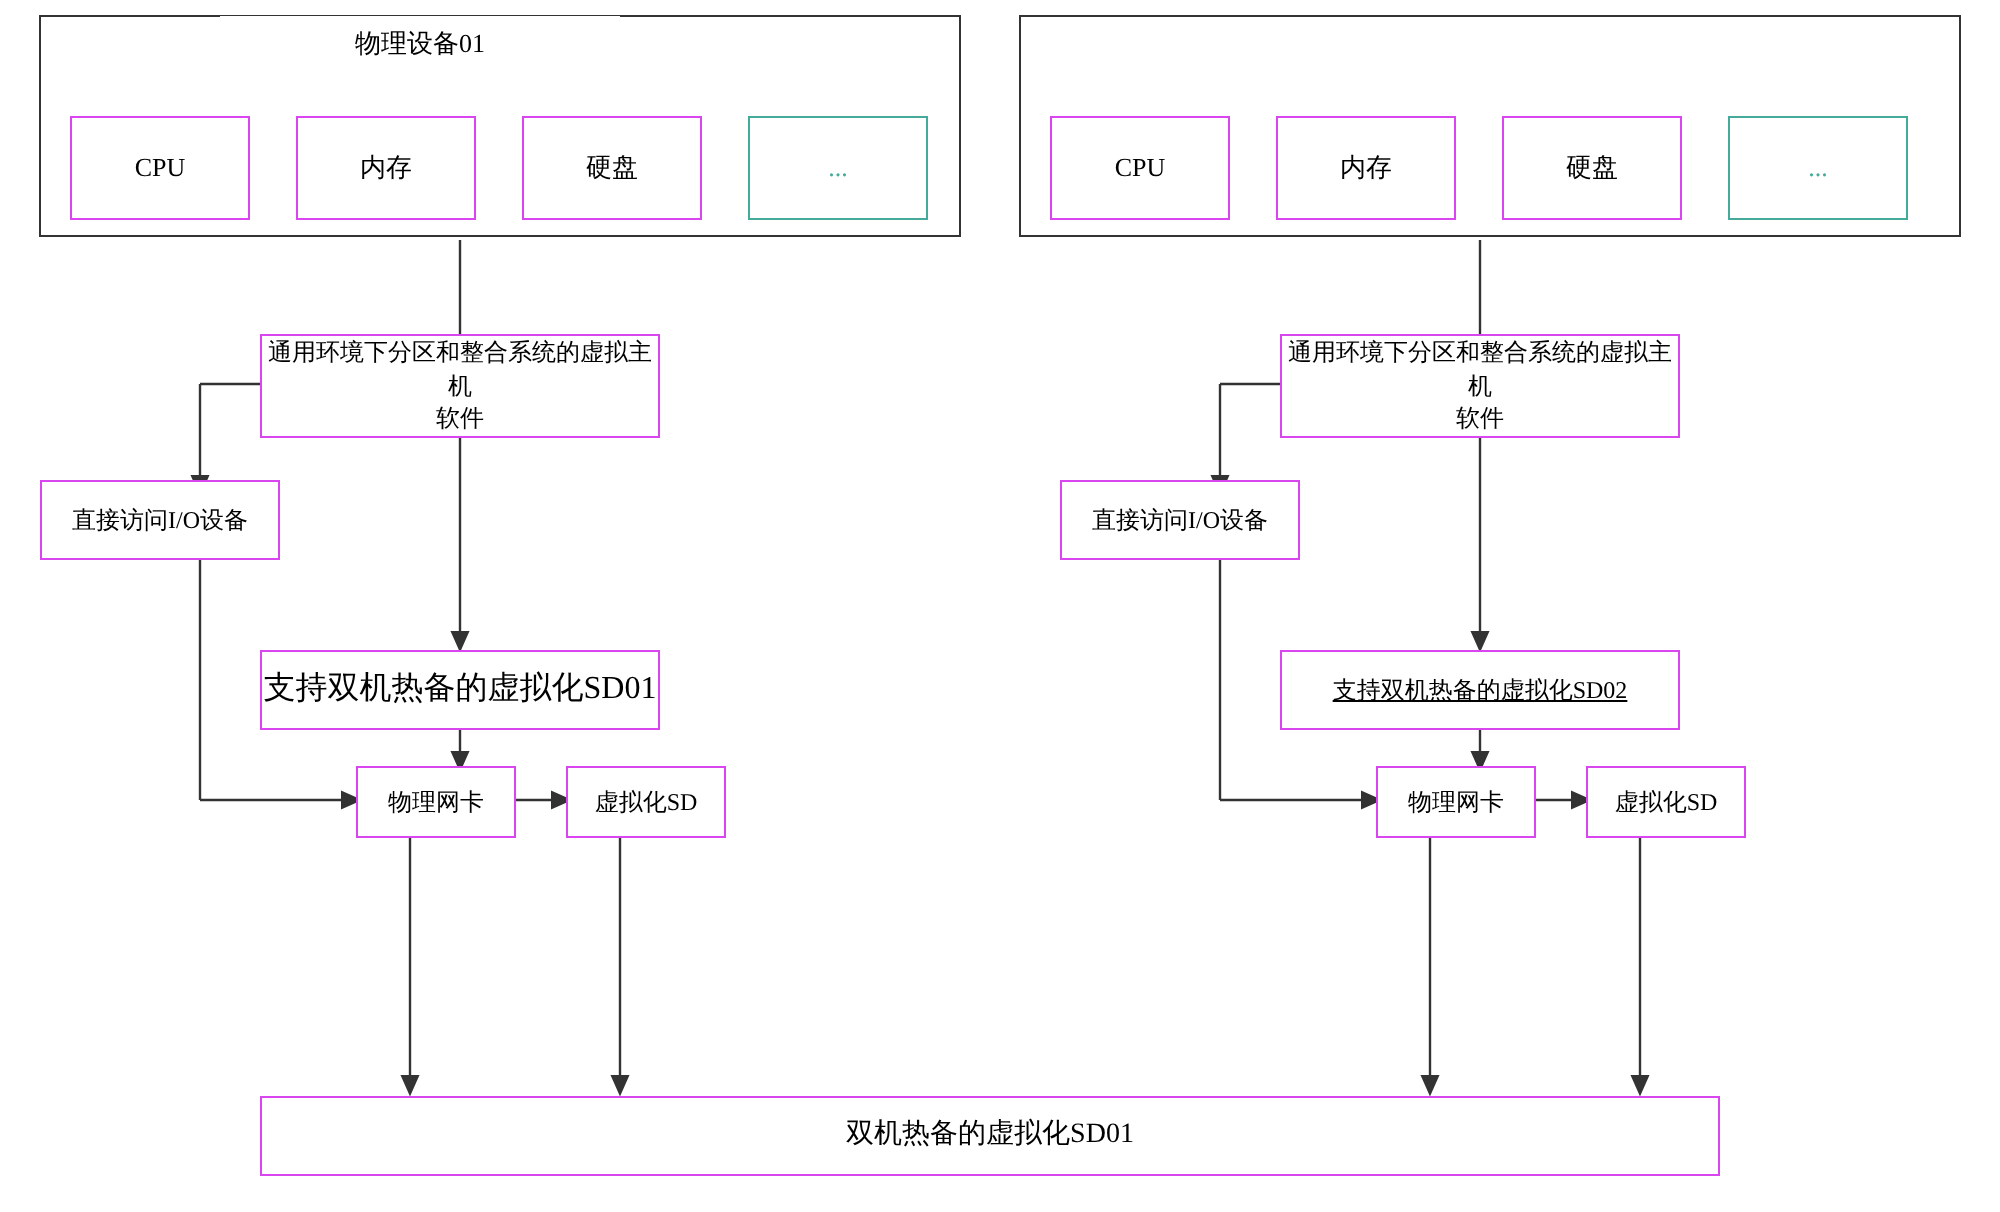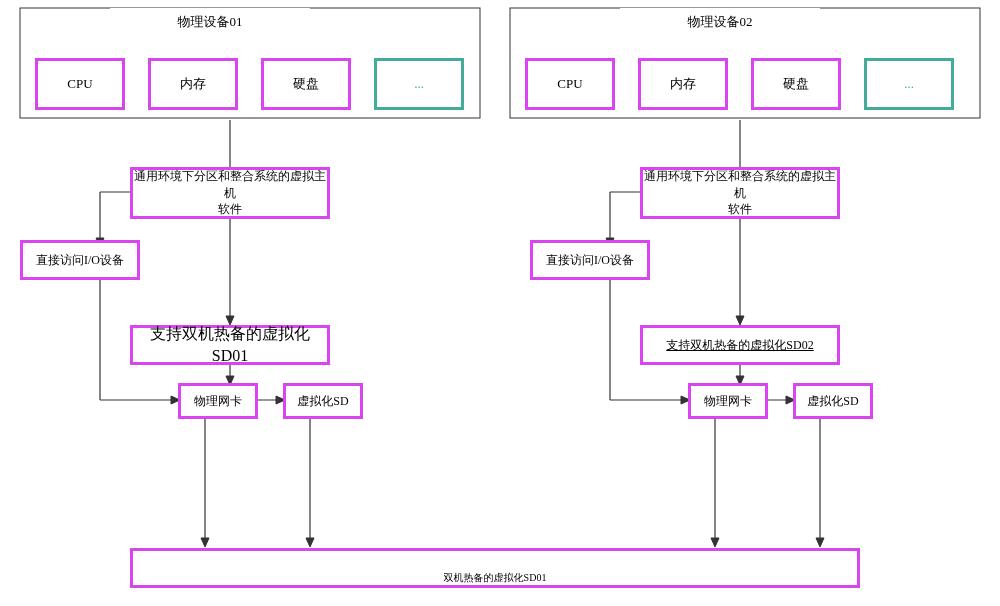--- a/index.html
+++ b/index.html
@@ -14,21 +14,21 @@
     }
 
     .diagram {
       width: 1000px;
       height: 606px;
       position: relative;
     }
 
     .box {
       position: absolute;
-      border: 3px solid #d946ef;
+      border: 1px solid #d946ef;
       background: #fff;
       display: flex;
       align-items: center;
       justify-content: center;
       text-align: center;
       line-height: 1.4;
     }
 
     
     svg.lines {
@@ -109,23 +109,20 @@
     <polygon points="711,538 719,538 715,547"></polygon>
 
     <line x1="820" y1="418" x2="820" y2="540"></line>
     <polygon points="816,538 824,538 820,547"></polygon>
   </svg>
 
   <div class="box" style="left:110px; top:8px; width:200px; height:28px; border:none; font-size:13px;">
     <span>物理设备01</span>
   </div>
 
-  <div class="box" style="left:620px; top:8px; width:200px; height:28px; border:none; font-size:13px;">
-    <span>物理设备02</span>
-  </div>
 
   <div class="box" style="left:35px; top:58px; width:90px; height:52px;">
     <span>CPU</span>
   </div>
 
   <div class="box" style="left:148px; top:58px; width:90px; height:52px;">
     <span>内存</span>
   </div>
 
   <div class="box" style="left:261px; top:58px; width:90px; height:52px;">
@@ -187,17 +184,17 @@
   </div>
 
   <div class="box" style="left:688px; top:383px; width:80px; height:36px; font-size:12px;">
     <span>物理网卡</span>
   </div>
 
   <div class="box" style="left:793px; top:383px; width:80px; height:36px; font-size:12px;">
     <span>虚拟化SD</span>
   </div>
 
-  <div class="box" style="left:130px; top:548px; width:730px; height:40px; font-size:10px;align-items:flex-end;">
+  <div class="box" style="left:130px; top:548px; width:730px; height:40px; font-size:14px;">
     <span>双机热备的虚拟化SD01</span>
   </div>
 
 </div>
 
 </body></html>

